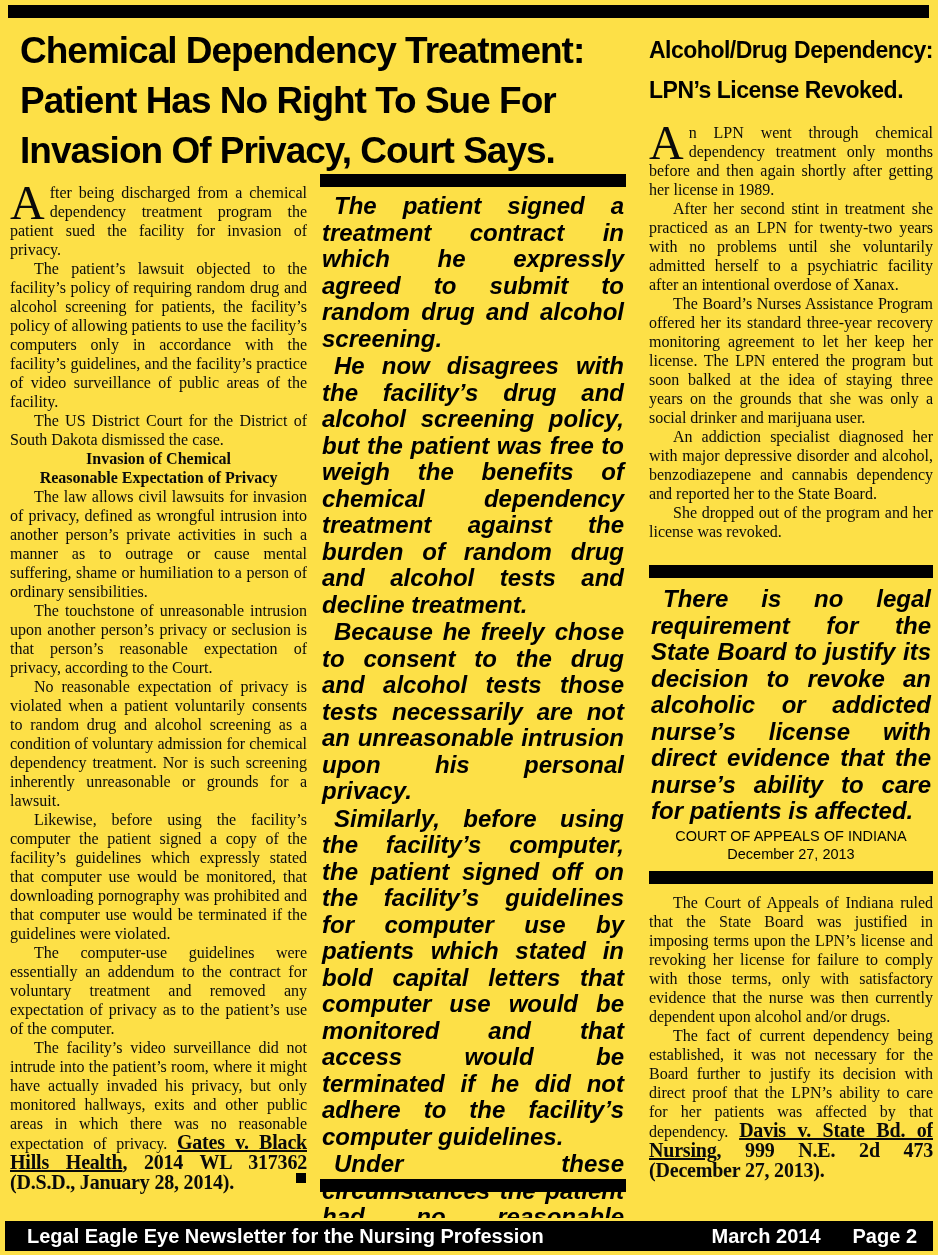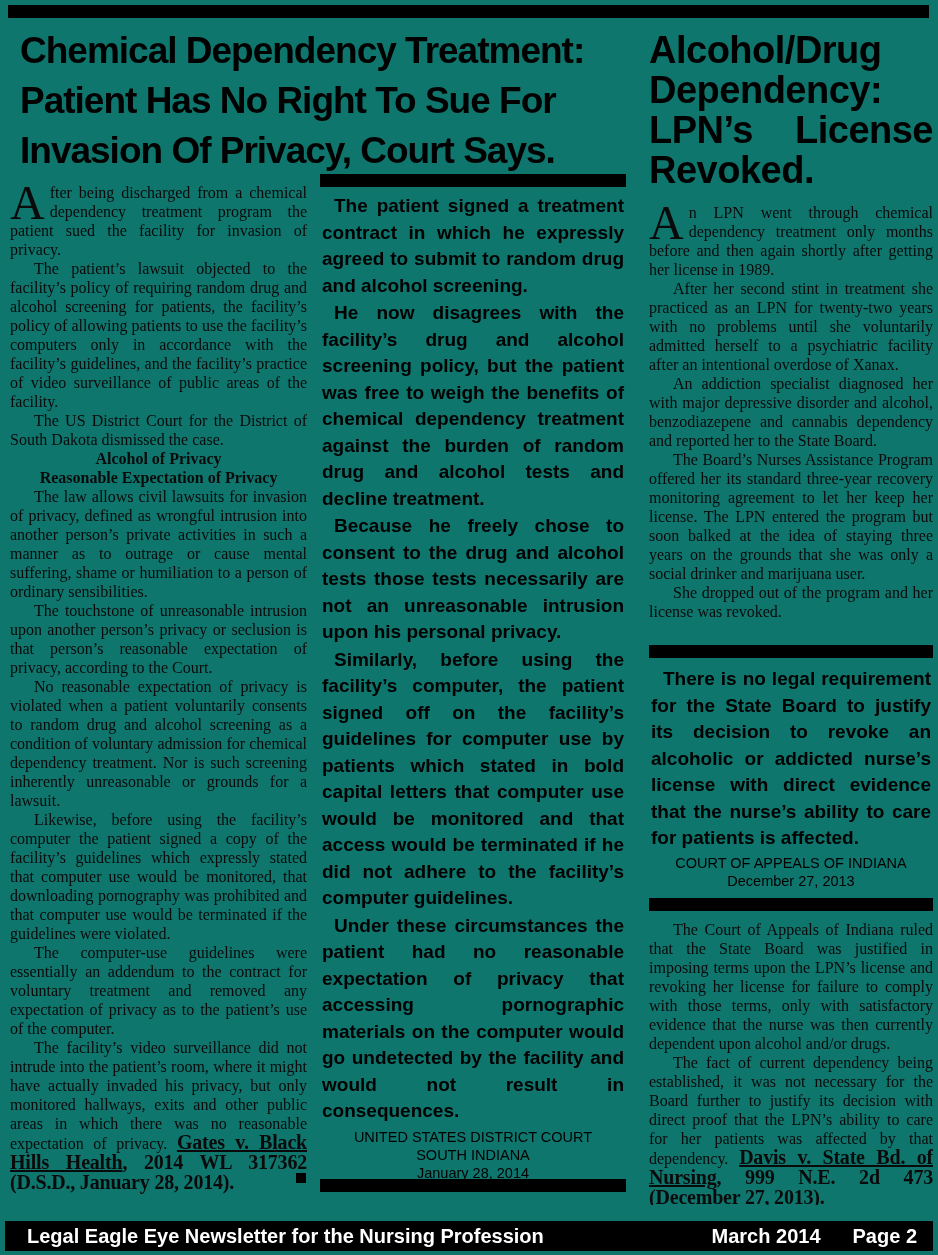--- a/index.html
+++ b/index.html
@@ -1,34 +1,34 @@
 <!DOCTYPE html>
 <html><head>
 <meta charset="utf-8">
 <style>
   * { margin:0; padding:0; box-sizing:border-box; }
   html,body { background:#e8e8e8; }
   .page {
     position:relative; width:938px; height:1255px; margin:0 auto;
-    background:#0f766e; color:#0a0a0a; overflow:hidden;
+    background:#fde047; color:#0a0a0a; overflow:hidden;
     font-family:"Liberation Serif", serif;
   }
   .rule { background:#000; }
   .top-rule { position:absolute; left:8px; right:9px; top:5px; height:13px; }
   .hbar { height:13px; background:#000; }
 
   
   .headline-main {
     position:absolute; left:20px; top:26px; width:606px;
     font-family:"Liberation Sans", sans-serif; font-weight:bold;
     font-size:37px; line-height:50px; letter-spacing:-1px; color:#000;
   }
   .headline-right {
     font-family:"Liberation Sans", sans-serif; font-weight:bold;
-    font-size:38px; line-height:40px; letter-spacing:-0.5px; color:#000;
+    font-size:23px; line-height:40px; letter-spacing:-0.5px; color:#000;
     margin-bottom:13px;
   }
 
   
   .col-left {
     position:absolute; left:10px; top:183px; width:297px; height:1022px;
     font-size:16px; line-height:19px; text-align:justify; overflow:hidden;
   }
   .col-mid {
     position:absolute; left:320px; top:174px; width:306px; height:1044px;
@@ -53,22 +53,22 @@
   .cite .case { text-decoration:underline; }
 
   .endmark {
     position:absolute; right:1px; bottom:22px;
     width:10px; height:10px; background:#000;
   }
 
   
   .quote-body { margin-top:6px; padding:0 2px; }
   .quote-body p {
-    font-family:"Liberation Sans", sans-serif; font-weight:bold; 
-    font-size:19px; line-height:26.5px; text-align:justify; text-indent:12px;
+    font-family:"Liberation Sans", sans-serif; font-weight:bold; font-style:italic;
+    font-size:24px; line-height:26.5px; text-align:justify; text-indent:12px;
     color:#000; margin-bottom:1px;
   }
   .attribution {
     font-family:"Liberation Sans", sans-serif; font-size:14.5px; line-height:18px;
     text-align:center; margin-top:3px; color:#000;
   }
   .mid-bottom-rule { position:absolute; left:0; right:0; bottom:26px; height:13px; }
 
   .pq-right { margin:24px 0 9px; }
   .pq-right .quote-body { margin:8px 0 2px; }
@@ -91,21 +91,21 @@
 <div class="page">
 
   <div class="rule top-rule"></div>
 
   <h1 class="headline-main">Chemical Dependency Treatment: Patient Has No Right To Sue For Invasion Of Privacy, Court Says.</h1>
 
   <div class="col-left bodycol">
     <p><span class="dropcap">A</span><span>fter being discharged from a chemical dependency treatment program the patient sued the facility for invasion of privacy.</span></p>
     <p class="indent">The patient’s lawsuit objected to the facility’s policy of requiring random drug and alcohol screening for patients, the facility’s policy of allowing patients to use the facility’s computers only in accordance with the facility’s guidelines, and the facility’s practice of video surveillance of public areas of the facility.</p>
     <p class="indent">The US District Court for the District of South Dakota dismissed the case.</p>
-    <p class="subhead">Alcohol of Privacy</p>
+    <p class="subhead">Invasion of Chemical</p>
     <p class="subhead">Reasonable Expectation of Privacy</p>
     <p class="indent">The law allows civil lawsuits for invasion of privacy, defined as wrongful intrusion into another person’s private activities in such a manner as to outrage or cause mental suffering, shame or humiliation to a person of ordinary sensibilities.</p>
     <p class="indent">The touchstone of unreasonable intrusion upon another person’s privacy or seclusion is that person’s reasonable expectation of privacy, according to the Court.</p>
     <p class="indent">No reasonable expectation of privacy is violated when a patient voluntarily consents to random drug and alcohol screening as a condition of voluntary admission for chemical dependency treatment. Nor is such screening inherently unreasonable or grounds for a lawsuit.</p>
     <p class="indent">Likewise, before using the facility’s computer the patient signed a copy of the facility’s guidelines which expressly stated that computer use would be monitored, that downloading pornography was prohibited and that computer use would be terminated if the guidelines were violated.</p>
     <p class="indent">The computer-use guidelines were essentially an addendum to the contract for voluntary treatment and removed any expectation of privacy as to the patient’s use of the computer.</p>
     <p class="indent"><span>The facility’s video surveillance did not intrude into the patient’s room, where it might have actually invaded his privacy, but only monitored hallways, exits and other public areas in which there was no reasonable expectation of privacy.</span>
       <span class="cite"><span class="case">Gates v. Black Hills Health</span><span>, 2014 WL 317362 (D.S.D., January 28, 2014).</span></span>
     </p>
     <span class="endmark"></span>
@@ -125,22 +125,22 @@
       <div>SOUTH INDIANA</div>
       <div>January 28, 2014</div>
     </div>
     <div class="hbar mid-bottom-rule"></div>
   </div>
 
   <div class="col-right bodycol">
     <h1 class="headline-right">Alcohol/Drug Dependency: LPN’s License Revoked.</h1>
     <p><span class="dropcap">A</span><span>n LPN went through chemical dependency treatment only months before and then again shortly after getting her license in 1989.</span></p>
     <p class="indent">After her second stint in treatment she practiced as an LPN for twenty-two years with no problems until she voluntarily admitted herself to a psychiatric facility after an intentional overdose of Xanax.</p>
+    <p class="indent">The Board’s Nurses Assistance Program offered her its standard three-year recovery monitoring agreement to let her keep her license. The LPN entered the program but soon balked at the idea of staying three years on the grounds that she was only a social drinker and marijuana user.</p>
     <p class="indent">An addiction specialist diagnosed her with major depressive disorder and alcohol, benzodiazepene and cannabis dependency and reported her to the State Board.</p>
-    <p class="indent">The Board’s Nurses Assistance Program offered her its standard three-year recovery monitoring agreement to let her keep her license. The LPN entered the program but soon balked at the idea of staying three years on the grounds that she was only a social drinker and marijuana user.</p>
     <p class="indent">She dropped out of the program and her license was revoked.</p>
 
     <div class="pq-right">
       <div class="hbar"></div>
       <div class="quote-body">
         <p>There is no legal requirement for the State Board to justify its decision to revoke an alcoholic or addicted nurse’s license with direct evidence that the nurse’s ability to care for patients is affected.</p>
       </div>
       <div class="attribution">
         <div>COURT OF APPEALS OF INDIANA</div>
         <div>December 27, 2013</div>

